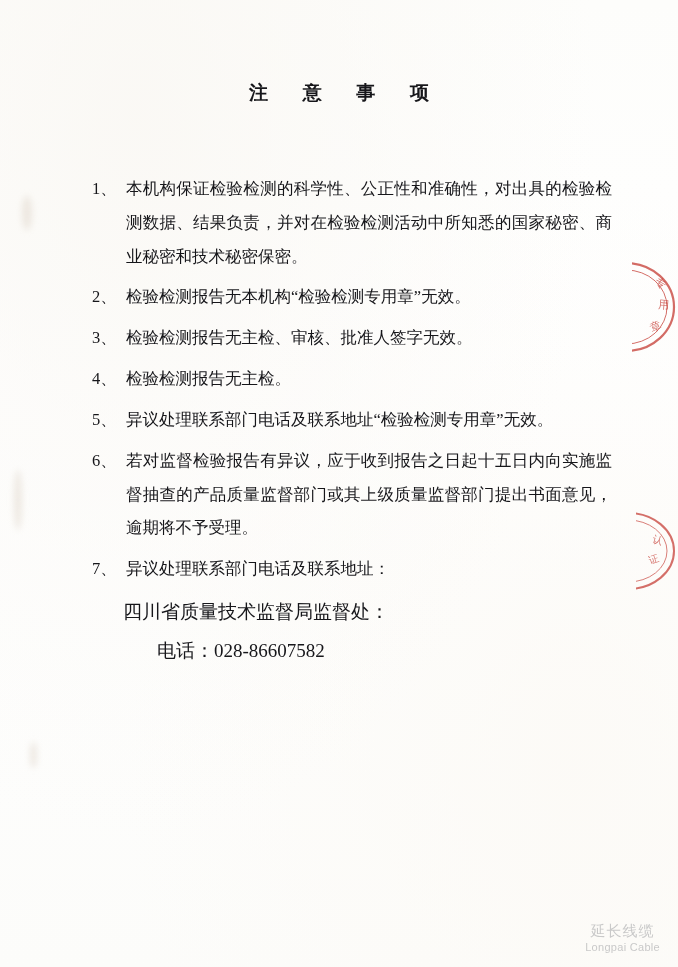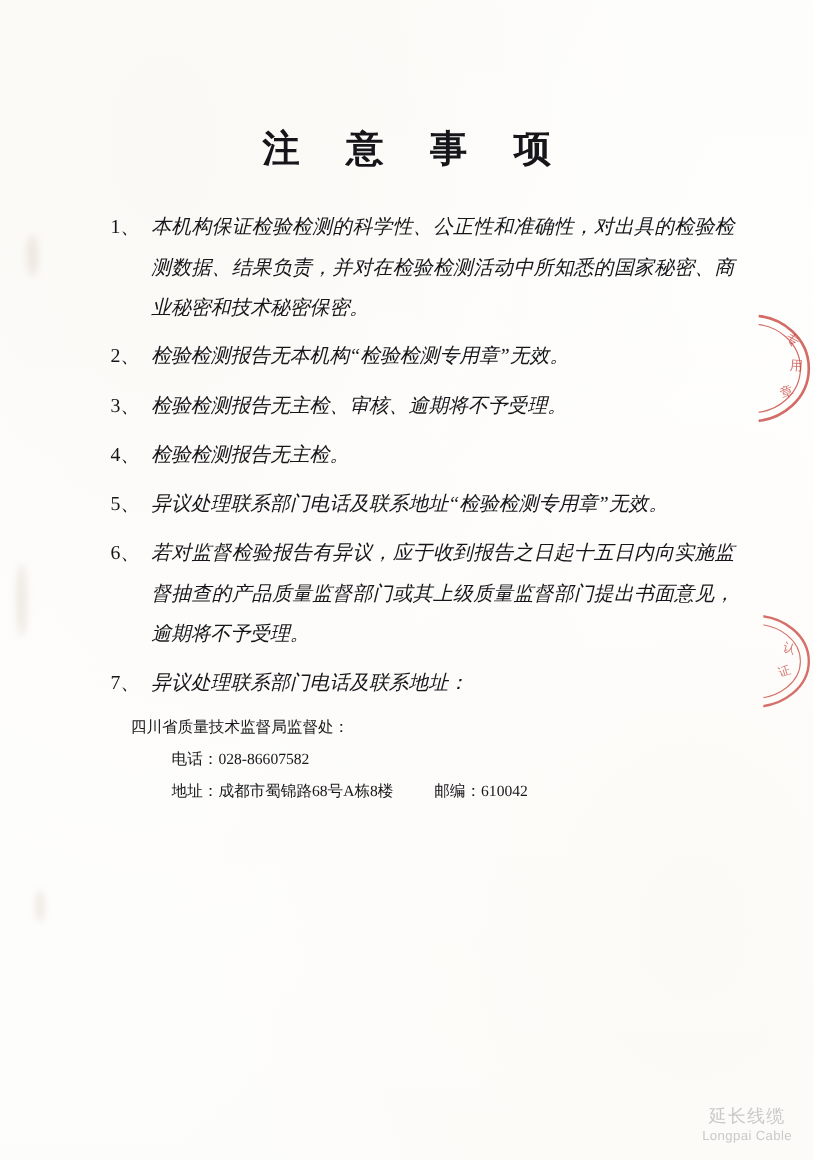--- a/index.html
+++ b/index.html
@@ -21,25 +21,25 @@
     position: absolute;
     inset: 0;
     background:
       radial-gradient(ellipse at 20% 12%, rgba(250,248,244,0.9) 0%, rgba(255,255,255,0) 60%),
       radial-gradient(ellipse at 85% 80%, rgba(252,250,246,0.9) 0%, rgba(255,255,255,0) 55%),
       linear-gradient(180deg, #fdfdfb 0%, #ffffff 40%, #fcfcfa 100%);
   }
 
   .doc-title {
     position: absolute;
-    top: 103px;
+    top: 80px;
     left: 0;
     width: 100%;
     text-align: center;
-    font-size: 31px;
+    font-size: 19px;
     font-weight: bold;
     letter-spacing: 14px;
     color: #16161a;
     text-indent: 14px;
     font-family: "DejaVu Serif", "Liberation Serif", serif;
   }
 
   .content {
     position: absolute;
     top: 172px;
@@ -56,26 +56,25 @@
     color: #16161a;
   }
   .item .num {
     flex: 0 0 auto;
     width: 34px;
     white-space: nowrap;
   }
   .item .txt {
     flex: 1 1 auto;
     text-align: justify;
-    font-style: italic;
   }
 
   .sub-block {
-    margin-left: 17px;
-    font-size: 13px;
+    margin-left: 31px;
+    font-size: 19px;
     line-height: 2.05;
     color: #16161a;
   }
   .sub-head {
     margin-top: 2px;
   }
   .sub-line {
     margin-left: 34px;
     white-space: nowrap;
   }
@@ -148,21 +147,21 @@
       <span class="txt">本机构保证检验检测的科学性、公正性和准确性，对出具的检验检测数据、结果负责，并对在检验检测活动中所知悉的国家秘密、商业秘密和技术秘密保密。</span>
     </div>
 
     <div class="item">
       <span class="num">2、</span>
       <span class="txt">检验检测报告无本机构“检验检测专用章”无效。</span>
     </div>
 
     <div class="item">
       <span class="num">3、</span>
-      <span class="txt">检验检测报告无主检、审核、逾期将不予受理。</span>
+      <span class="txt">检验检测报告无主检、审核、批准人签字无效。</span>
     </div>
 
     <div class="item">
       <span class="num">4、</span>
       <span class="txt">检验检测报告无主检。</span>
     </div>
 
     <div class="item">
       <span class="num">5、</span>
       <span class="txt">异议处理联系部门电话及联系地址“检验检测专用章”无效。</span>
@@ -176,23 +175,20 @@
     <div class="item">
       <span class="num">7、</span>
       <span class="txt">异议处理联系部门电话及联系地址：</span>
     </div>
 
     <div class="sub-block">
       <div class="sub-head">四川省质量技术监督局监督处：</div>
       <div class="sub-line">
         <span>电话：</span><span>028-86607582</span>
       </div>
-      <div class="sub-line">
-        <span>地址：</span><span>成都市蜀锦路68号A栋8楼</span><span class="gap-inline"></span><span>邮编：</span><span>610042</span>
-      </div>
     </div>
 
   </div>
 
   <div class="stamp stamp-top">
     <svg width="46" height="90" viewBox="0 0 46 90">
       <g opacity="0.72" fill="none" stroke="#c3342c" stroke-width="2.2">
         <ellipse cx="-6" cy="45" rx="48" ry="44"></ellipse>
         <ellipse cx="-6" cy="45" rx="41" ry="37" stroke-width="1"></ellipse>
       </g>

